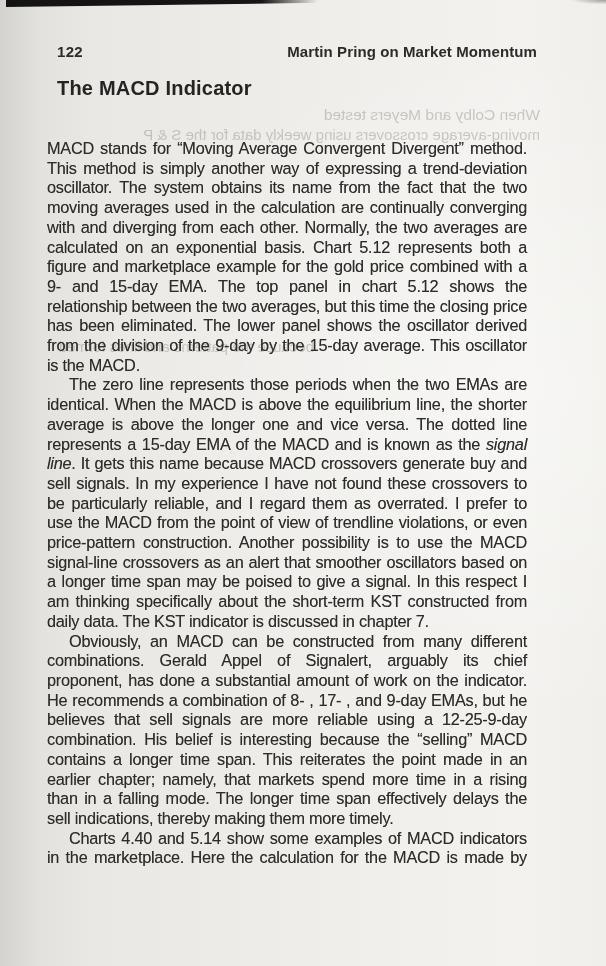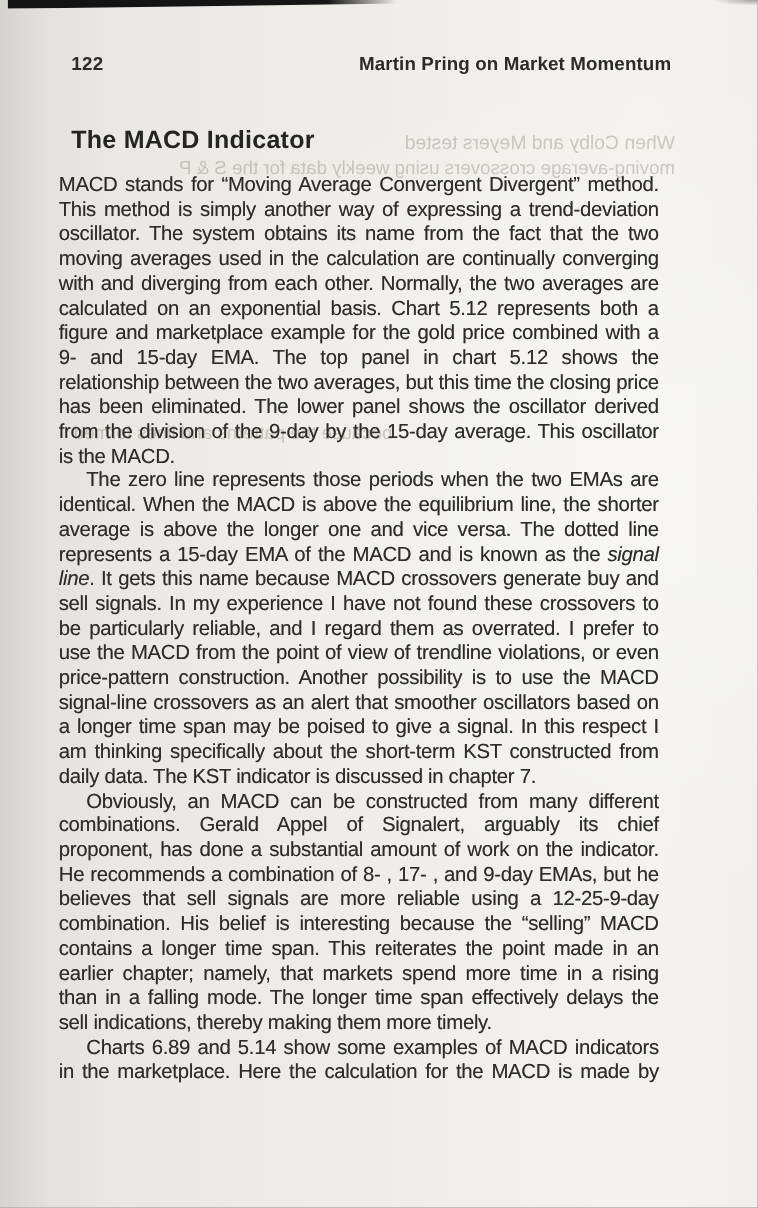--- a/index.html
+++ b/index.html
@@ -31,21 +31,21 @@
     background: radial-gradient(100% 100% at 100% 0%, rgba(60,60,60,0.45), rgba(60,60,60,0) 75%);
   }
   .page-header {
     position: absolute; left: 57px; top: 43px; width: 480px;
     display: flex; justify-content: space-between; align-items: center;
     color: #2c2b29;
   }
   .page-number { font-weight: 700; font-size: 15px; letter-spacing: 0.3px; }
   .running-head { font-weight: 700; font-size: 15px; letter-spacing: 0.1px; }
   .section-heading {
-    position: absolute; left: 57px; top: 101px; width: 480px;
+    position: absolute; left: 57px; top: 77px; width: 480px;
     font-size: 20px; font-weight: 700; color: #242422; letter-spacing: 0.2px;
   }
   .body-text {
     position: absolute; left: 47px; top: 139px; width: 480px;
     font-size: 16.3px; line-height: 19.7px;
     letter-spacing: -0.25px;
     color: #2d2c2a;
     text-shadow: 0 0 0.4px rgba(45,44,42,0.5);
   }
   .para { margin: 0; text-align: justify; }
@@ -81,16 +81,16 @@
     <span class="page-number">122</span>
     <span class="running-head">Martin Pring on Market Momentum</span>
   </div>
 
   <div class="section-heading">The MACD Indicator</div>
 
   <div class="body-text">
       <p class="para"><span>MACD stands for “Moving Average Convergent Divergent” method. This method is simply another way of expressing a trend-deviation oscillator. The system obtains its name from the fact that the two moving averages used in the calculation are continually converging with and diverging from each other. Normally, the two averages are calculated on an exponential basis. Chart 5.12 represents both a figure and marketplace example for the gold price combined with a 9- and 15-day EMA. The top panel in chart 5.12 shows the relationship between the two averages, but this time the closing price has been eliminated. The lower panel shows the oscillator derived from the division of the 9-day by the 15-day average. This oscillator is the MACD.</span></p>
       <p class="para indent"><span>The zero line represents those periods when the two EMAs are identical. When the MACD is above the equilibrium line, the shorter average is above the longer one and vice versa. The dotted line represents a 15-day EMA of the MACD and is known as the </span><i>signal line</i><span>. It gets this name because MACD crossovers generate buy and sell signals. In my experience I have not found these crossovers to be particularly reliable, and I regard them as overrated. I prefer to use the MACD from the point of view of trendline violations, or even price-pattern construction. Another possibility is to use the MACD signal-line crossovers as an alert that smoother oscillators based on a longer time span may be poised to give a signal. In this respect I am thinking specifically about the short-term KST constructed from daily data. The KST indicator is discussed in chapter 7.</span></p>
       <p class="para indent"><span>Obviously, an MACD can be constructed from many different combinations. Gerald Appel of Signalert, arguably its chief proponent, has done a substantial amount of work on the indicator. He recommends a combination of 8- , 17- , and 9-day EMAs, but he believes that sell signals are more reliable using a 12-25-9-day combination. His belief is interesting because the “selling” MACD contains a longer time span. This reiterates the point made in an earlier chapter; namely, that markets spend more time in a rising than in a falling mode. The longer time span effectively delays the sell indications, thereby making them more timely.</span></p>
-      <p class="para indent cont"><span>Charts 6.89 and 5.14 show some examples of MACD indicators in the marketplace. Here the calculation for the MACD is made by</span></p>
+      <p class="para indent cont"><span>Charts 4.40 and 5.14 show some examples of MACD indicators in the marketplace. Here the calculation for the MACD is made by</span></p>
     </div>
 
 </div>
 
 </body></html>

